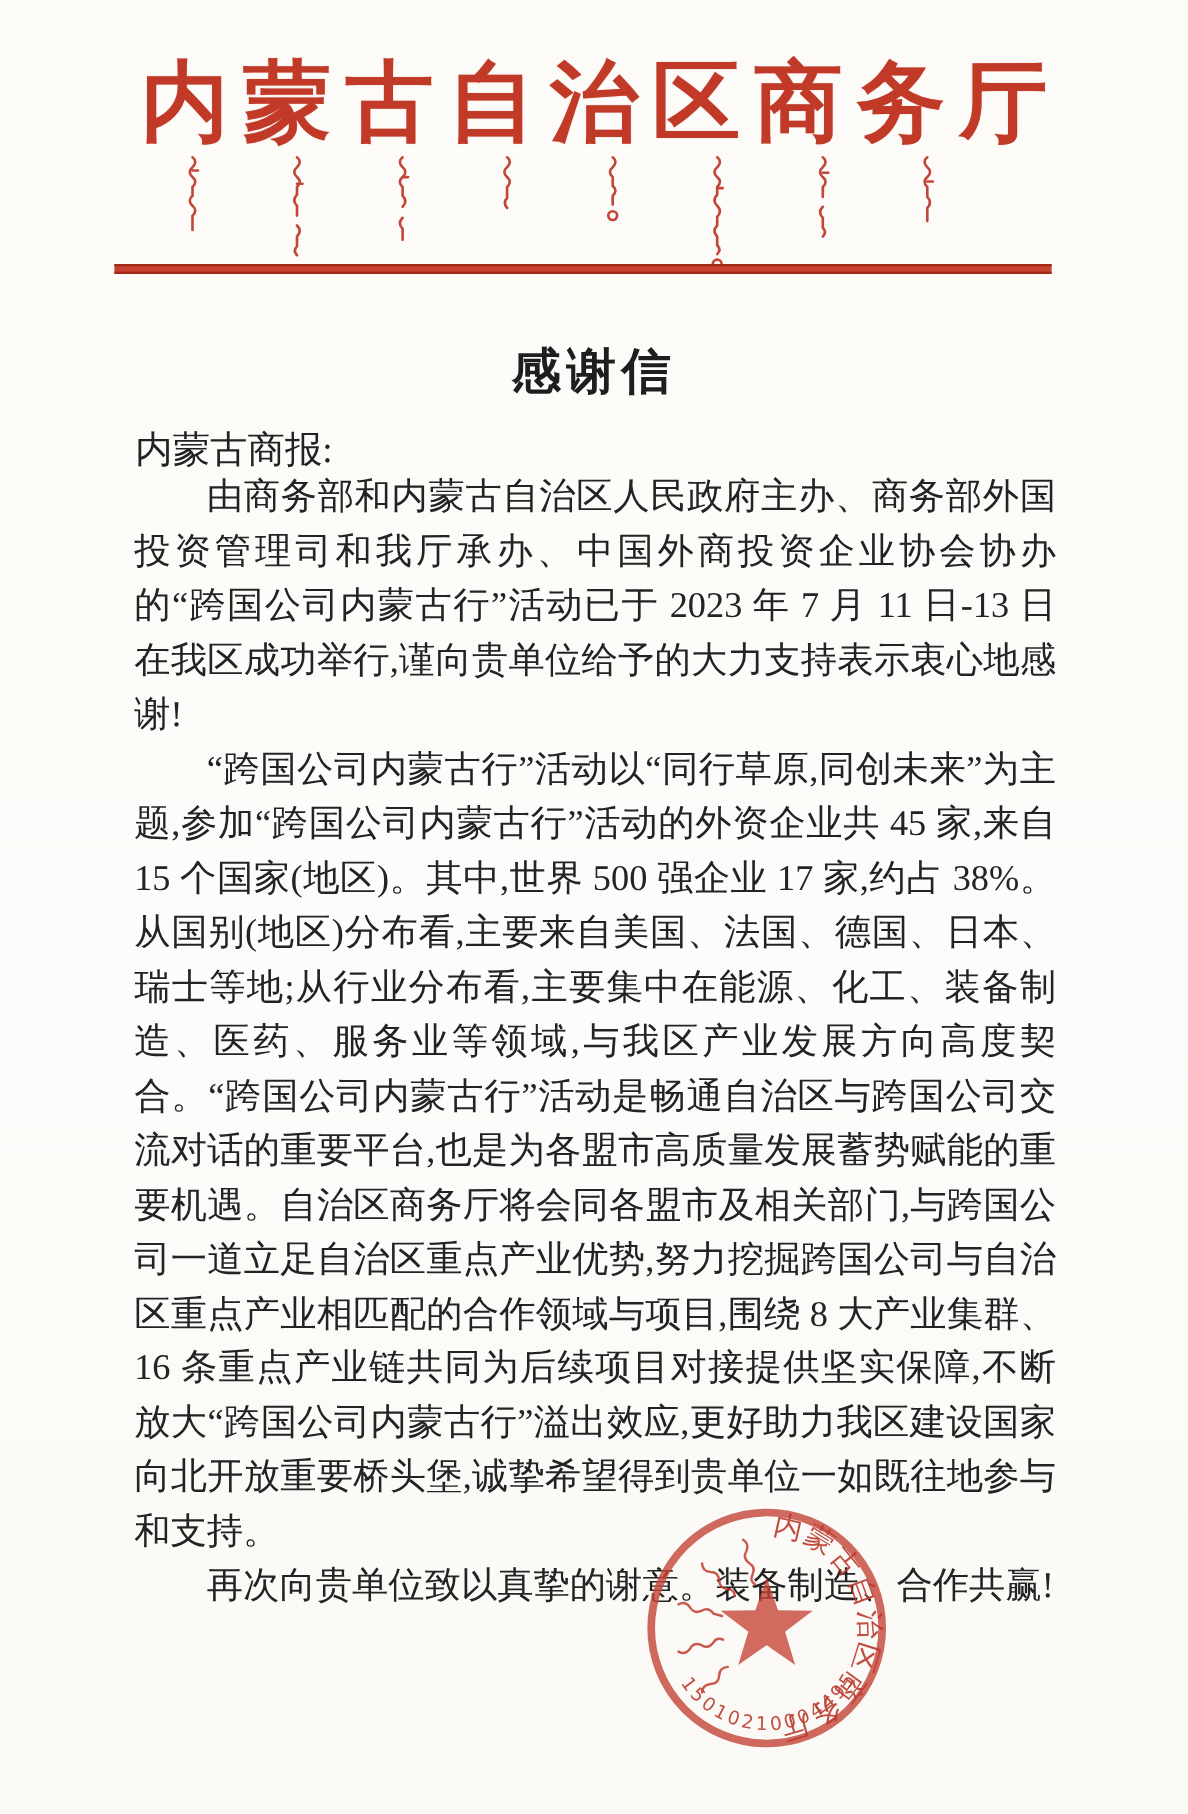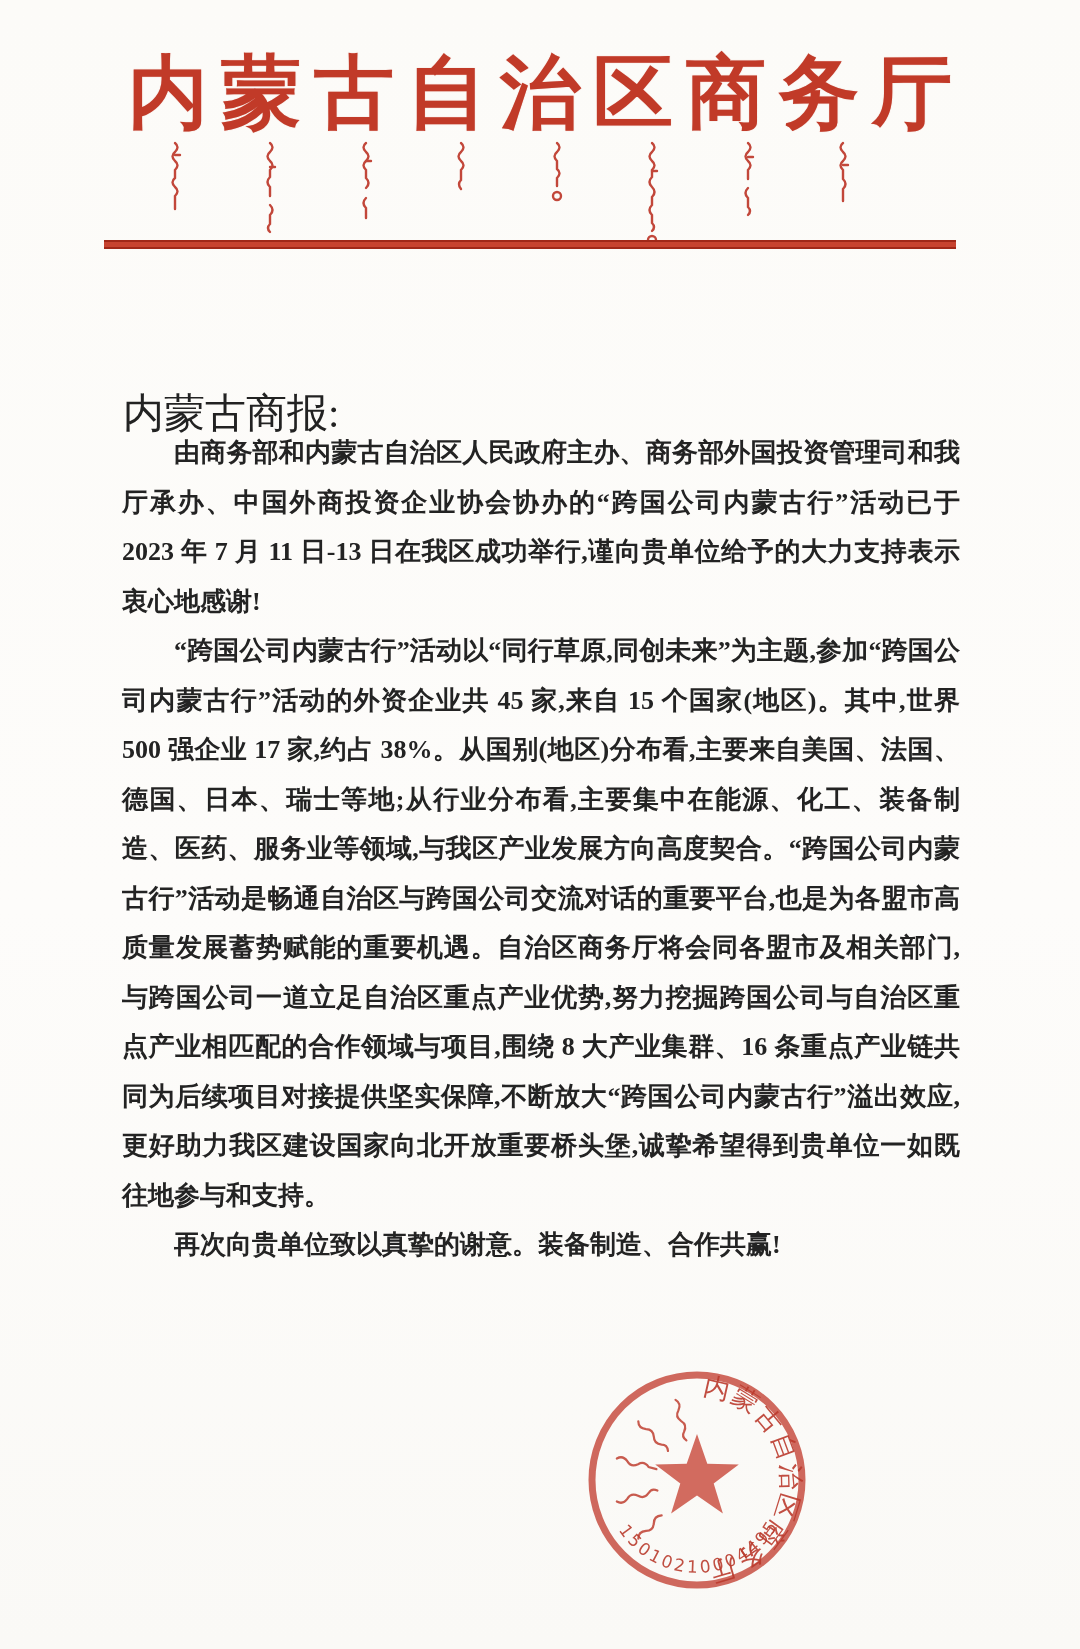--- a/index.html
+++ b/index.html
@@ -32,27 +32,26 @@
   }
   
   .letter-title{
     position:absolute;top:308px;left:0;width:100%;margin:0;
     text-align:center;
     font-size:45px;font-weight:bold;letter-spacing:5px;
     color:#1e1e1e;
   }
   .salutation{
     position:absolute;top:386px;left:123px;
-    font-size:41px;color:#222;
+    font-size:34px;color:#222;
   }
   .body-text{
     position:absolute;top:428px;left:122px;width:838px;
-    font-size:26px;line-height:49.5px;color:#232323;
+    font-size:33px;line-height:49.5px;color:#232323;
     text-align:justify;
-    font-weight:bold;
   }
   .body-text p{margin:0;text-indent:2em;}
   .letter-date{
     position:absolute;top:1480px;left:582px;
     font-size:31px;color:#161616;letter-spacing:.5px;
     z-index:3;white-space:nowrap;
   }
   
   .stamp{
     position:absolute;top:1355px;left:572px;
@@ -112,20 +111,21 @@
     <svg width="16" height="66" viewBox="0 0 16 66">
       <g fill="none" stroke="#c2473a" stroke-width="2.4" stroke-linecap="round">
         <path d="M8 2 q-5 4 0 9 q5 4 0 9 q-5 4 0 9 l0 9 q5 5 0 10 l0 12"></path>
         <path d="M8 24 h5"></path>
       </g>
     </svg>
   </div>
 
   <div class="red-rule"></div>
 
+  <h1 class="letter-title">感谢信</h1>
 
   <div class="salutation">内蒙古商报:</div>
 
   <div class="body-text">
     <p>由商务部和内蒙古自治区人民政府主办、商务部外国投资管理司和我厅承办、中国外商投资企业协会协办的“跨国公司内蒙古行”活动已于 2023 年 7 月 11 日-13 日在我区成功举行,谨向贵单位给予的大力支持表示衷心地感谢!</p>
     <p>“跨国公司内蒙古行”活动以“同行草原,同创未来”为主题,参加“跨国公司内蒙古行”活动的外资企业共 45 家,来自 15 个国家(地区)。其中,世界 500 强企业 17 家,约占 38%。从国别(地区)分布看,主要来自美国、法国、德国、日本、瑞士等地;从行业分布看,主要集中在能源、化工、装备制造、医药、服务业等领域,与我区产业发展方向高度契合。“跨国公司内蒙古行”活动是畅通自治区与跨国公司交流对话的重要平台,也是为各盟市高质量发展蓄势赋能的重要机遇。自治区商务厅将会同各盟市及相关部门,与跨国公司一道立足自治区重点产业优势,努力挖掘跨国公司与自治区重点产业相匹配的合作领域与项目,围绕 8 大产业集群、16 条重点产业链共同为后续项目对接提供坚实保障,不断放大“跨国公司内蒙古行”溢出效应,更好助力我区建设国家向北开放重要桥头堡,诚挚希望得到贵单位一如既往地参与和支持。</p>
     <p>再次向贵单位致以真挚的谢意。装备制造、合作共赢!</p>
   </div>
 
 

